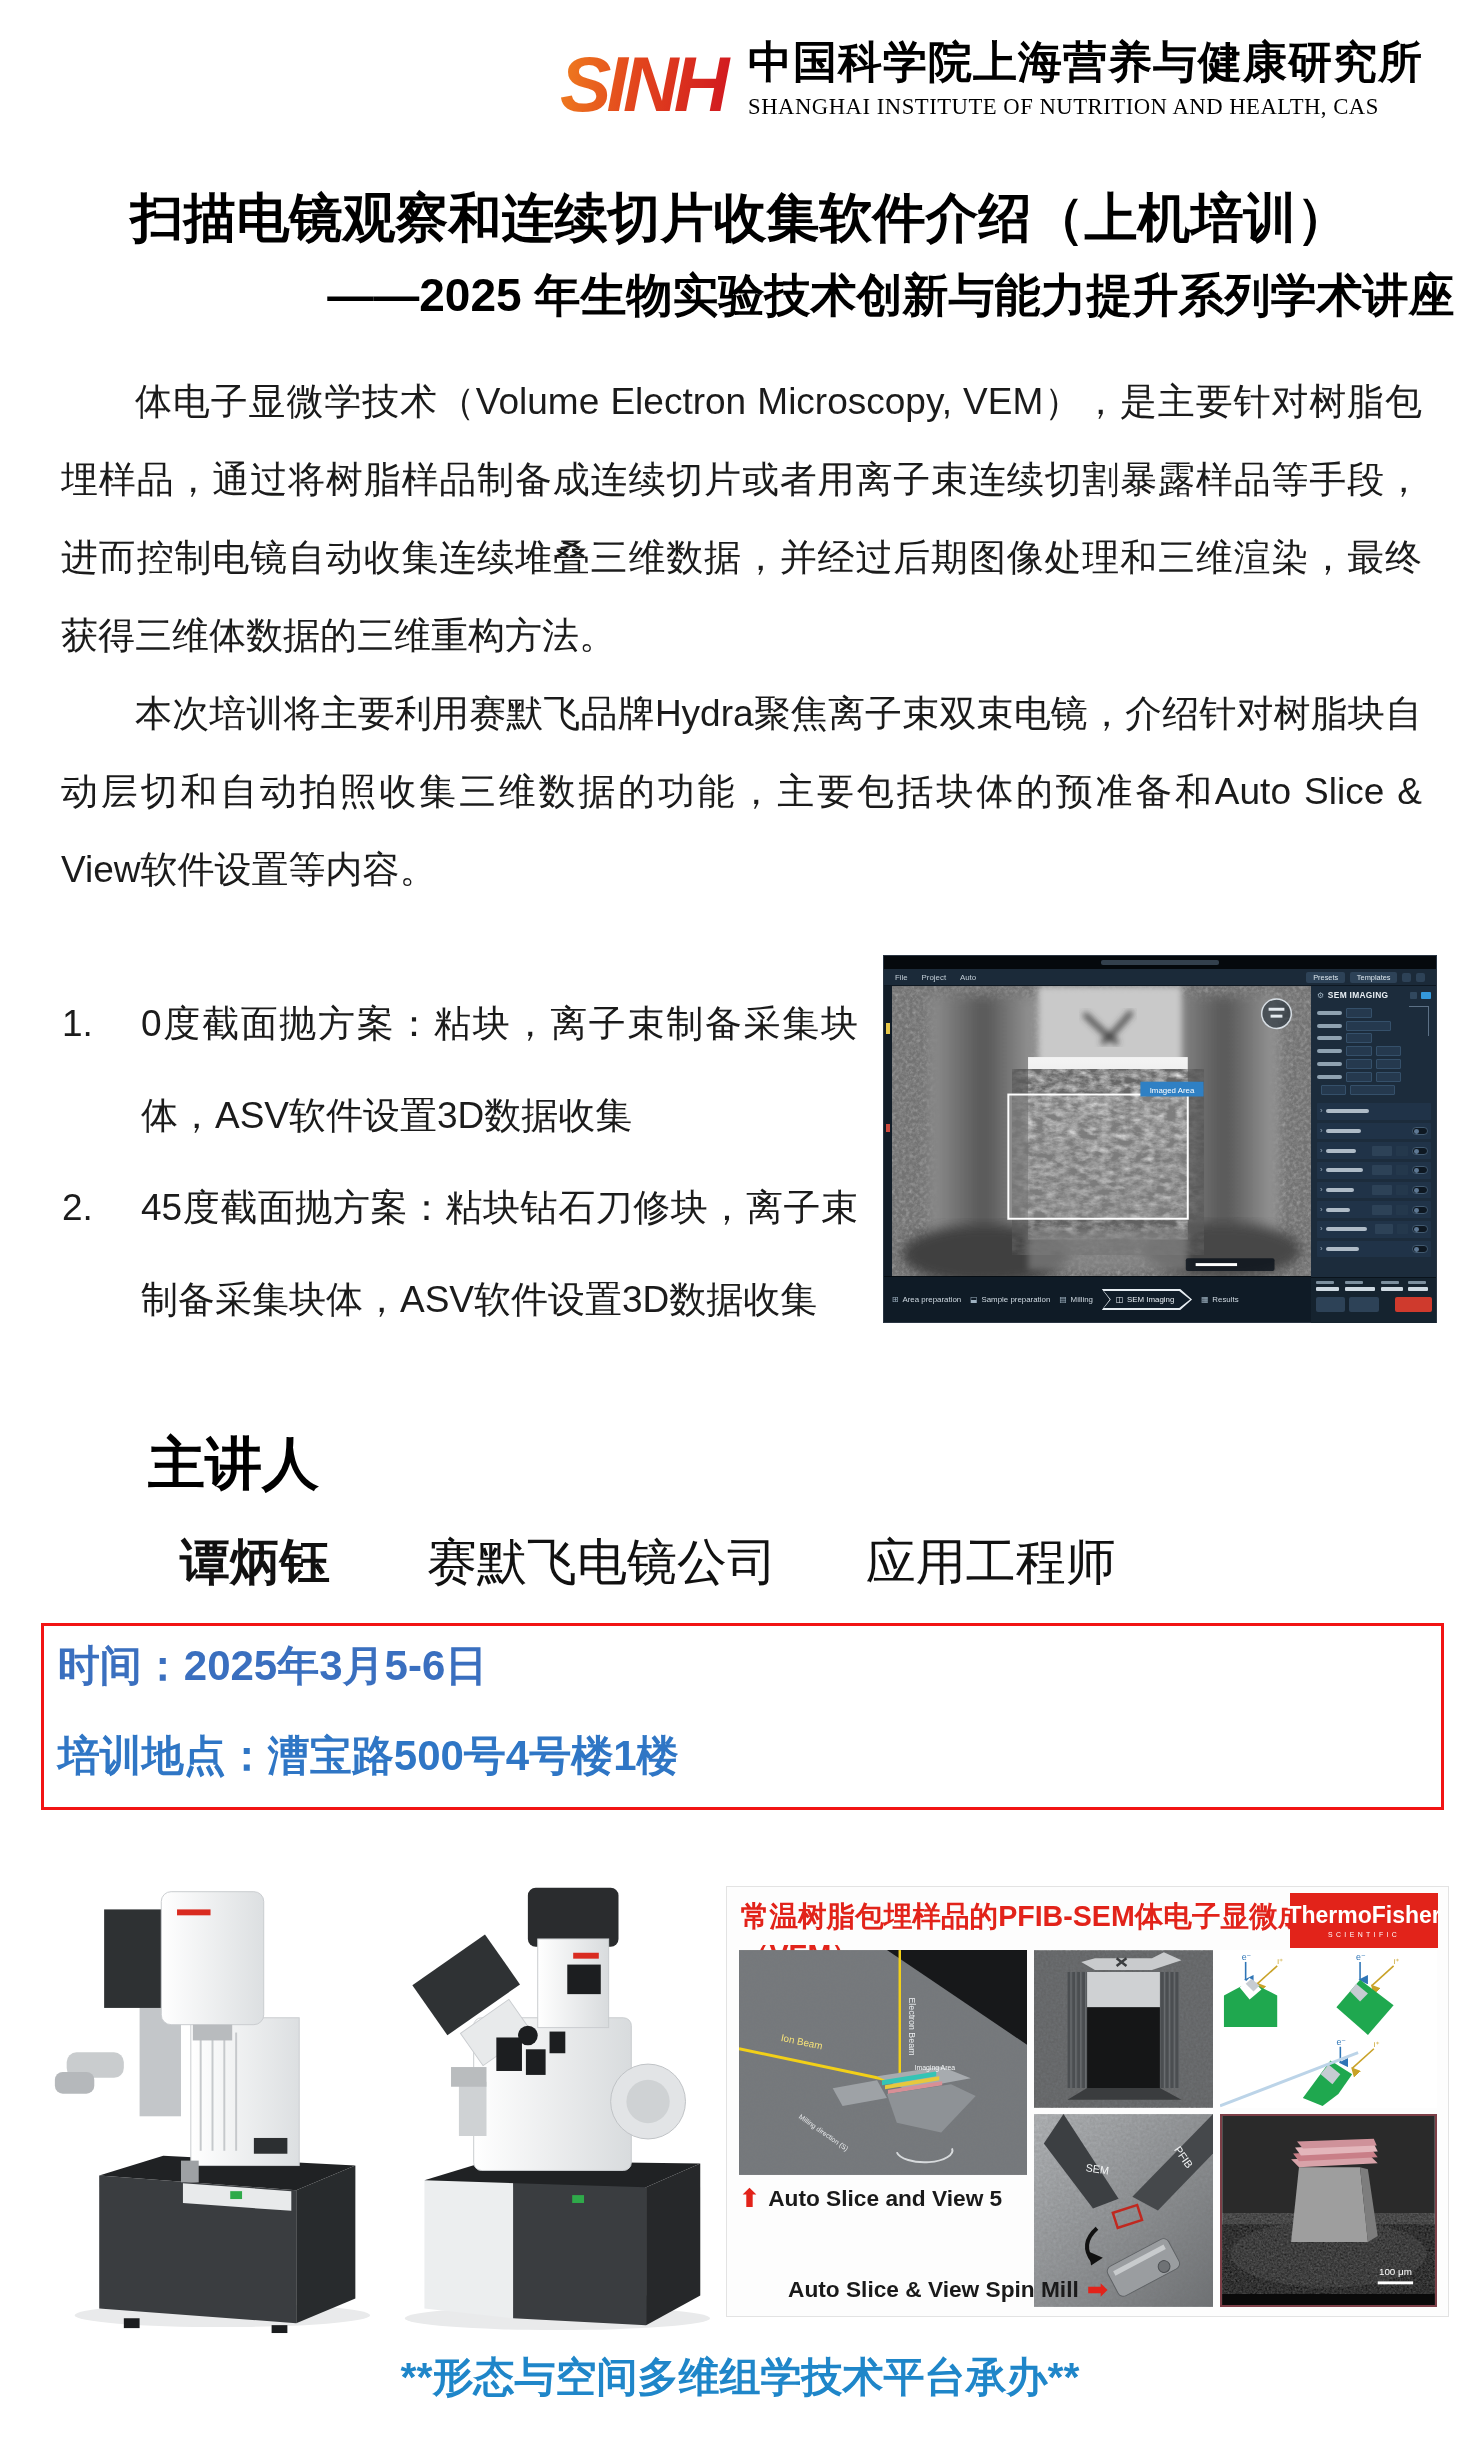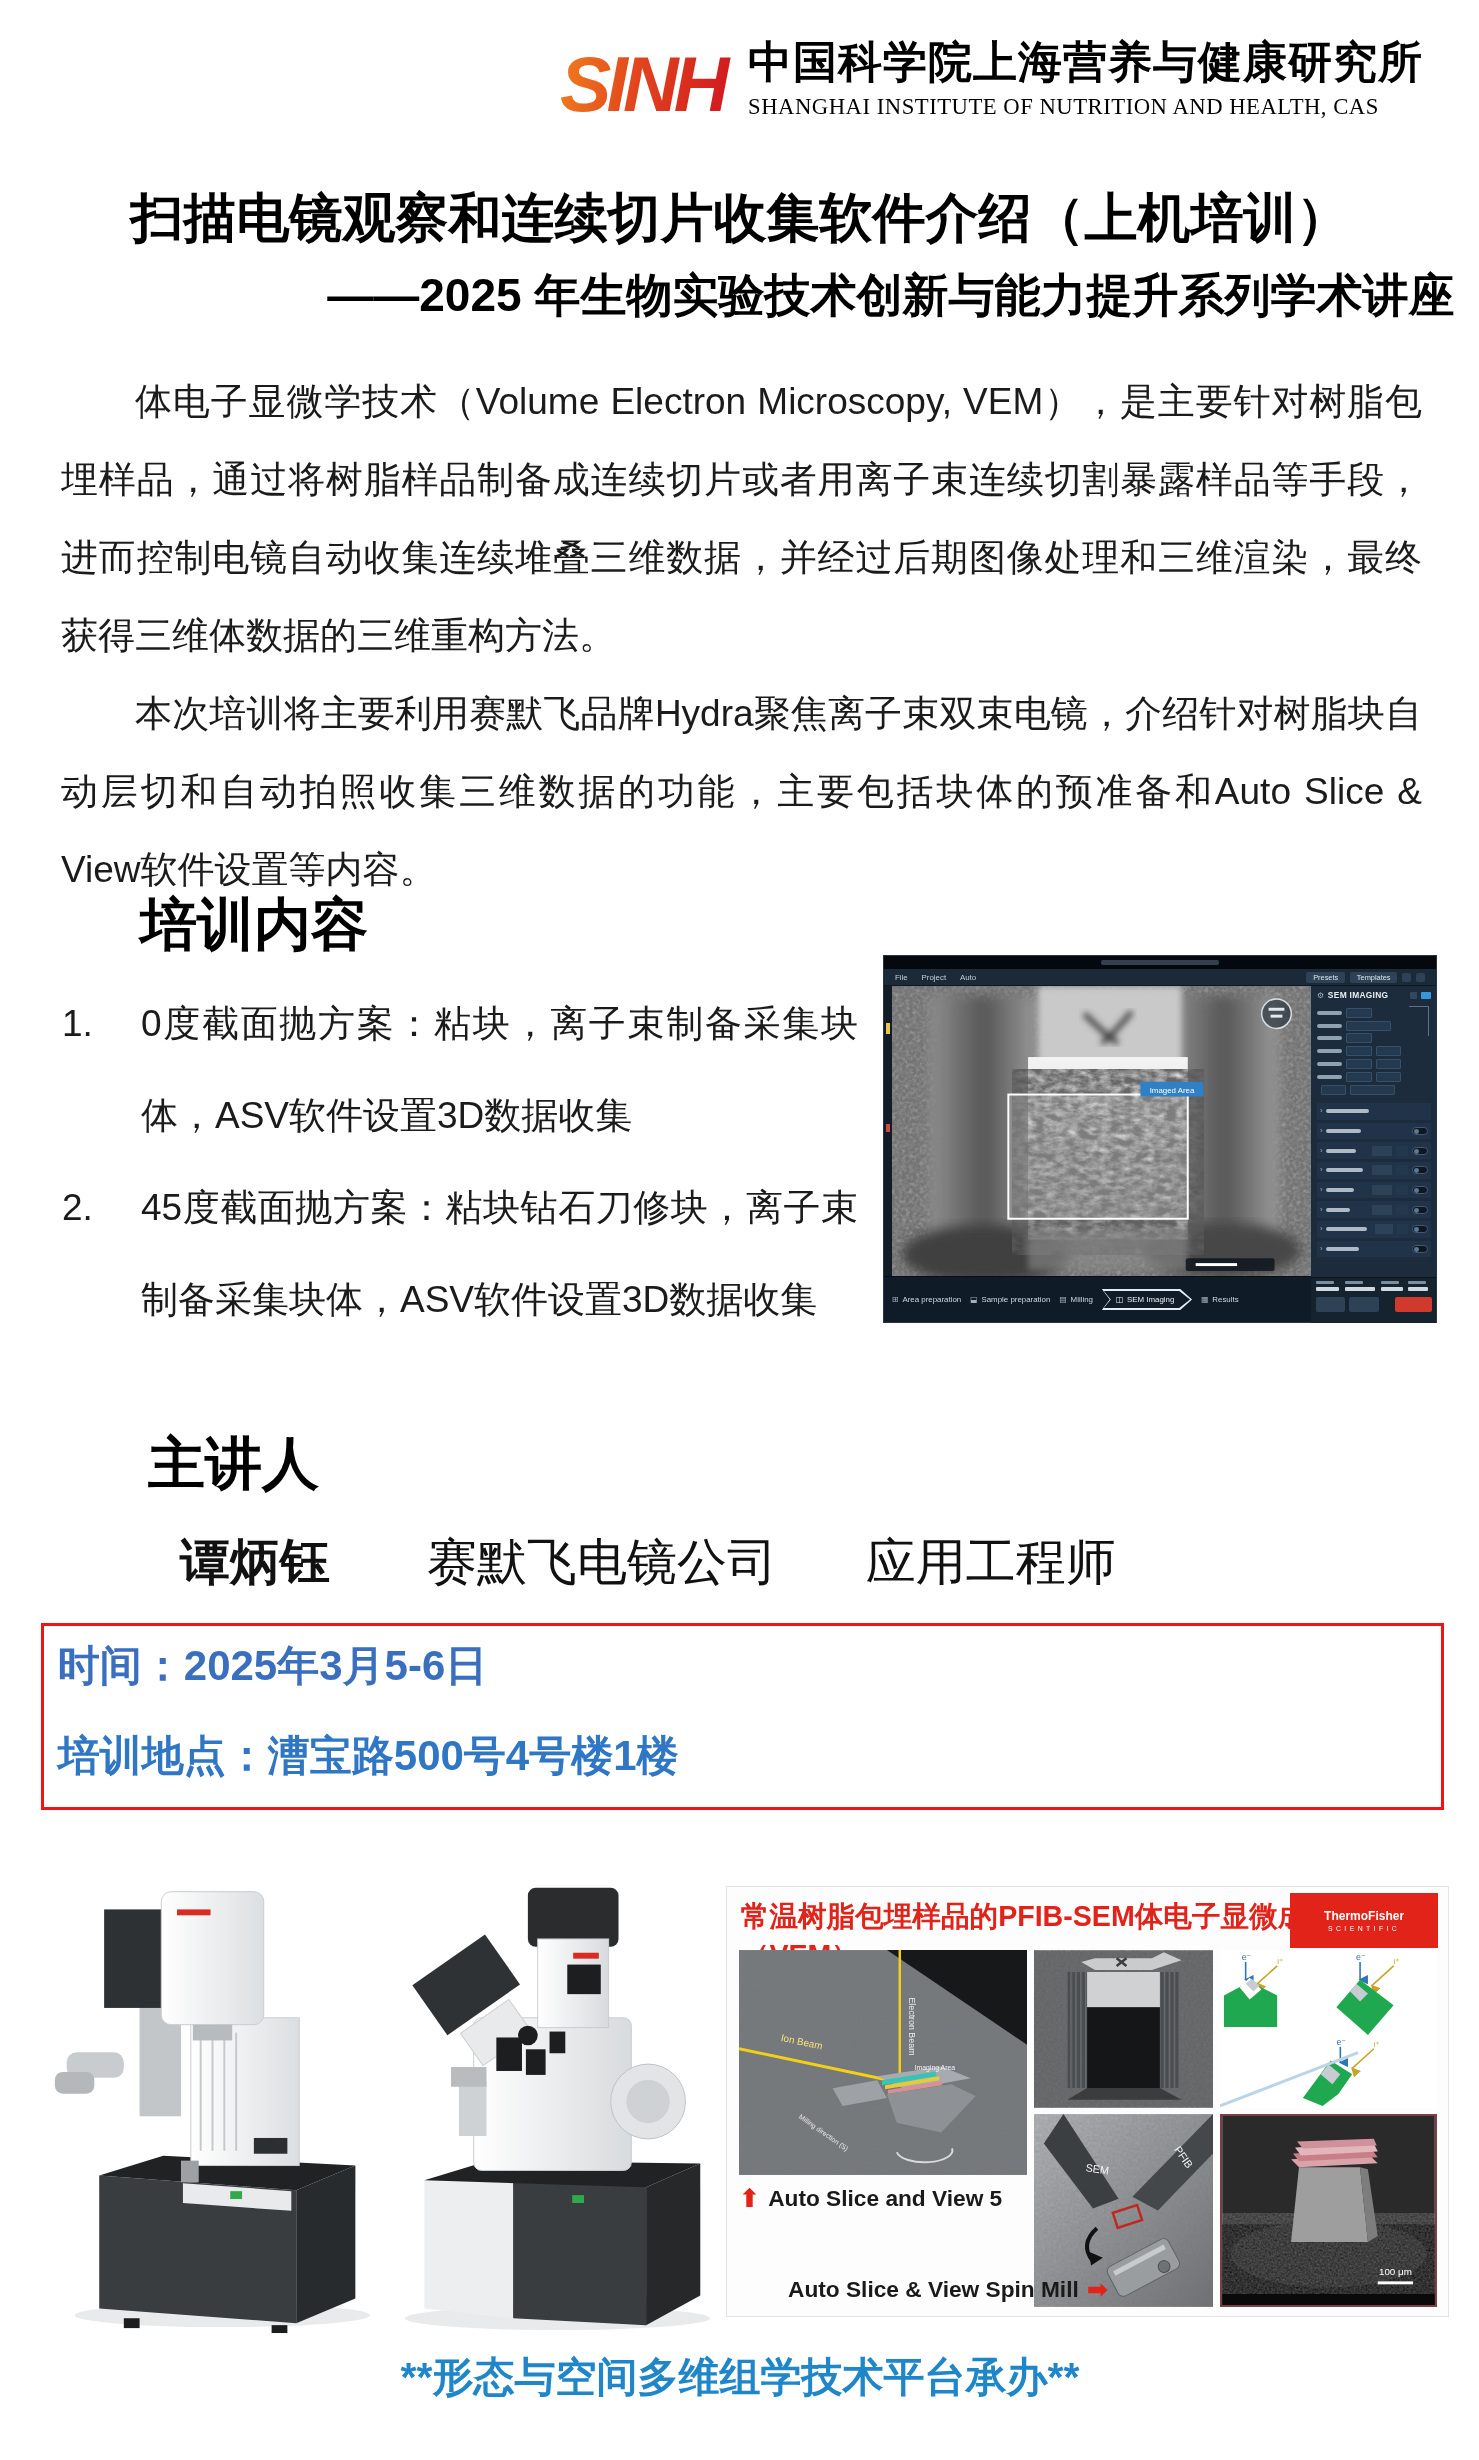--- a/index.html
+++ b/index.html
@@ -104,21 +104,21 @@
 
   
   .machines{position:absolute;left:45px;top:1870px;width:690px;height:465px;display:flex;}
 
   
   .thermo{position:absolute;left:727px;top:1887px;width:721px;height:429px;background:#fdfdfd;
     box-shadow:0 0 0 1px #e3e3e3;overflow:hidden;}
   .th-title{position:absolute;left:13.8px;top:9.9px;font-size:28.6px;font-weight:800;color:#e2231a;letter-spacing:0;}
   .th-logo{position:absolute;right:9.9px;top:5.9px;width:148px;height:55px;background:#e2231a;color:#fff;
     display:flex;flex-direction:column;align-items:center;justify-content:center;}
-  .th-logo .l1{font-size:12px;font-weight:800;}
+  .th-logo .l1{font-size:23px;font-weight:800;}
   .th-logo .l2{font-size:6.9px;letter-spacing:3.4px;margin-top:2px;}
   .th-img{position:absolute;overflow:hidden;}
   .th-cap1{position:absolute;left:11.8px;top:296px;font-size:22.7px;font-weight:800;color:#1a1a1a;display:flex;align-items:center;gap:7.9px;}
   .th-cap2{position:absolute;left:61px;top:387px;font-size:22.7px;font-weight:800;color:#1a1a1a;display:flex;align-items:center;gap:7.9px;}
   .red-arrow{color:#e2231a;font-size:25.6px;font-weight:900;}
 
   
   .footer{position:absolute;left:0;top:2350px;width:1480px;text-align:center;
     font-size:41px;font-weight:800;color:#1f86c9;}
 </style>
@@ -136,21 +136,20 @@
   </div>
 
   <div class="title-main">扫描电镜观察和连续切片收集软件介绍（上机培训）</div>
   <div class="title-sub">——2025 年生物实验技术创新与能力提升系列学术讲座</div>
 
   <div class="intro">
     <p>体电子显微学技术（Volume Electron Microscopy, VEM），是主要针对树脂包埋样品，通过将树脂样品制备成连续切片或者用离子束连续切割暴露样品等手段，进而控制电镜自动收集连续堆叠三维数据，并经过后期图像处理和三维渲染，最终获得三维体数据的三维重构方法。</p>
     <p>本次培训将主要利用赛默飞品牌Hydra聚焦离子束双束电镜，介绍针对树脂块自动层切和自动拍照收集三维数据的功能，主要包括块体的预准备和Auto Slice &amp; View软件设置等内容。</p>
   </div>
 
-  <div class="training-heading">培训内容</div>
   <div class="training-list">
     <div class="t-item">
       <div class="t-num">1.</div>
       <div class="t-text">0度截面抛方案：粘块，离子束制备采集块体，ASV软件设置3D数据收集</div>
     </div>
     <div class="t-item">
       <div class="t-num">2.</div>
       <div class="t-text">45度截面抛方案：粘块钻石刀修块，离子束制备采集块体，ASV软件设置3D数据收集</div>
     </div>
   </div>

